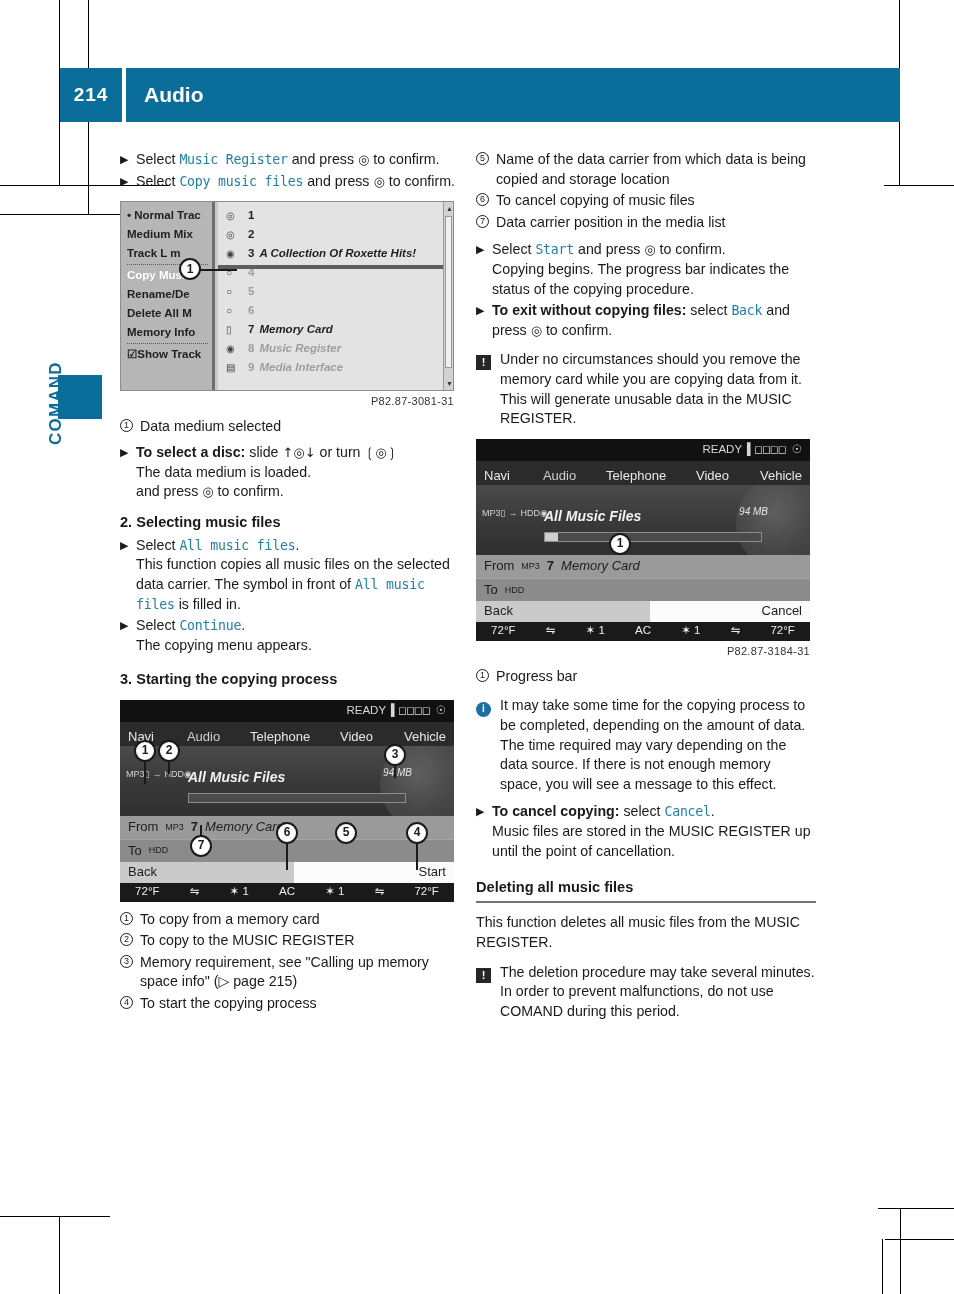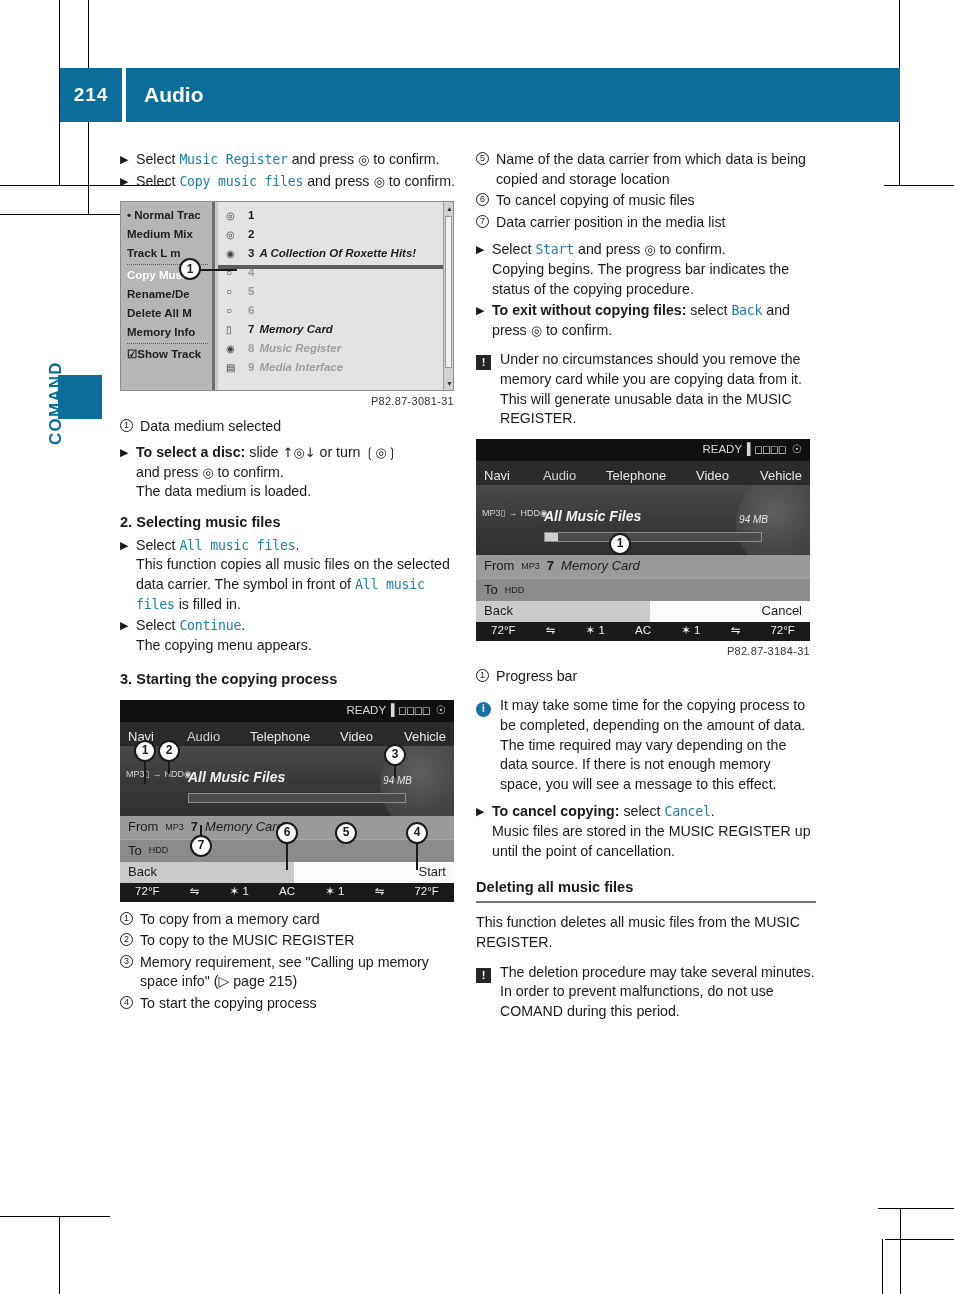--- a/index.html
+++ b/index.html
@@ -181,21 +181,21 @@
   }
   .cmd-main .srcicons {
     position: absolute; left: 6px; top: 22px; color: #d4d4d4; font-size: 9px;
     display: flex; align-items: center; gap: 3px; z-index: 2;
   }
   .cmd-main .title {
     position: absolute; left: 68px; top: 22px; color: #f2f2f2;
     font-style: italic; font-weight: bold; font-size: 14px; z-index: 2;
   }
   .cmd-main .size {
-    position: absolute; right: 42px; top: 28px; color: #e6e6e6;
+    position: absolute; right: 42px; top: 20px; color: #e6e6e6;
     font-style: italic; font-size: 10px; z-index: 2;
   }
   .cmd-main .bar {
     position: absolute; left: 68px; right: 48px; top: 47px; height: 10px;
     background: #4b4b4b; border: 1px solid #8d8d8d; z-index: 2;
   }
   .cmd-main .bar > i { display: block; height: 100%; background: #cfcfcf; }
   .cmd-from, .cmd-to {
     position: absolute; left: 0; width: 100%; height: 23px;
     display: flex; align-items: center; padding-left: 8px; gap: 7px;
@@ -352,22 +352,22 @@
           <span class="cnum">1</span>
         </div>
       <div class="callout-txt">Data medium selected</div>
     </div>
   </div>
 
   <div class="bullet-row" style="margin-top:6px;">
     <div class="bullet-mark">▶</div>
     <div class="bullet-body">
       <span class="b">To select a disc:</span><span> slide </span><span class="glyph">↑◎↓</span><span> or turn </span><span class="glyph">❲◎❳</span>
+      <div>The data medium is loaded.</div>
       <div><span>and press </span><span class="glyph">◎</span><span> to confirm.</span></div>
-      <div>The data medium is loaded.</div>
     </div>
   </div>
 
   <h3 class="sec">2. Selecting music files</h3>
 
   <div class="bullet-row">
     <div class="bullet-mark">▶</div>
     <div class="bullet-body">
       <span>Select </span><span class="code">All music files</span><span>.</span>
       <div><span>This function copies all music files on the selected data carrier. The symbol in front of </span><span class="code">All music files</span><span> is filled in.</span></div>

